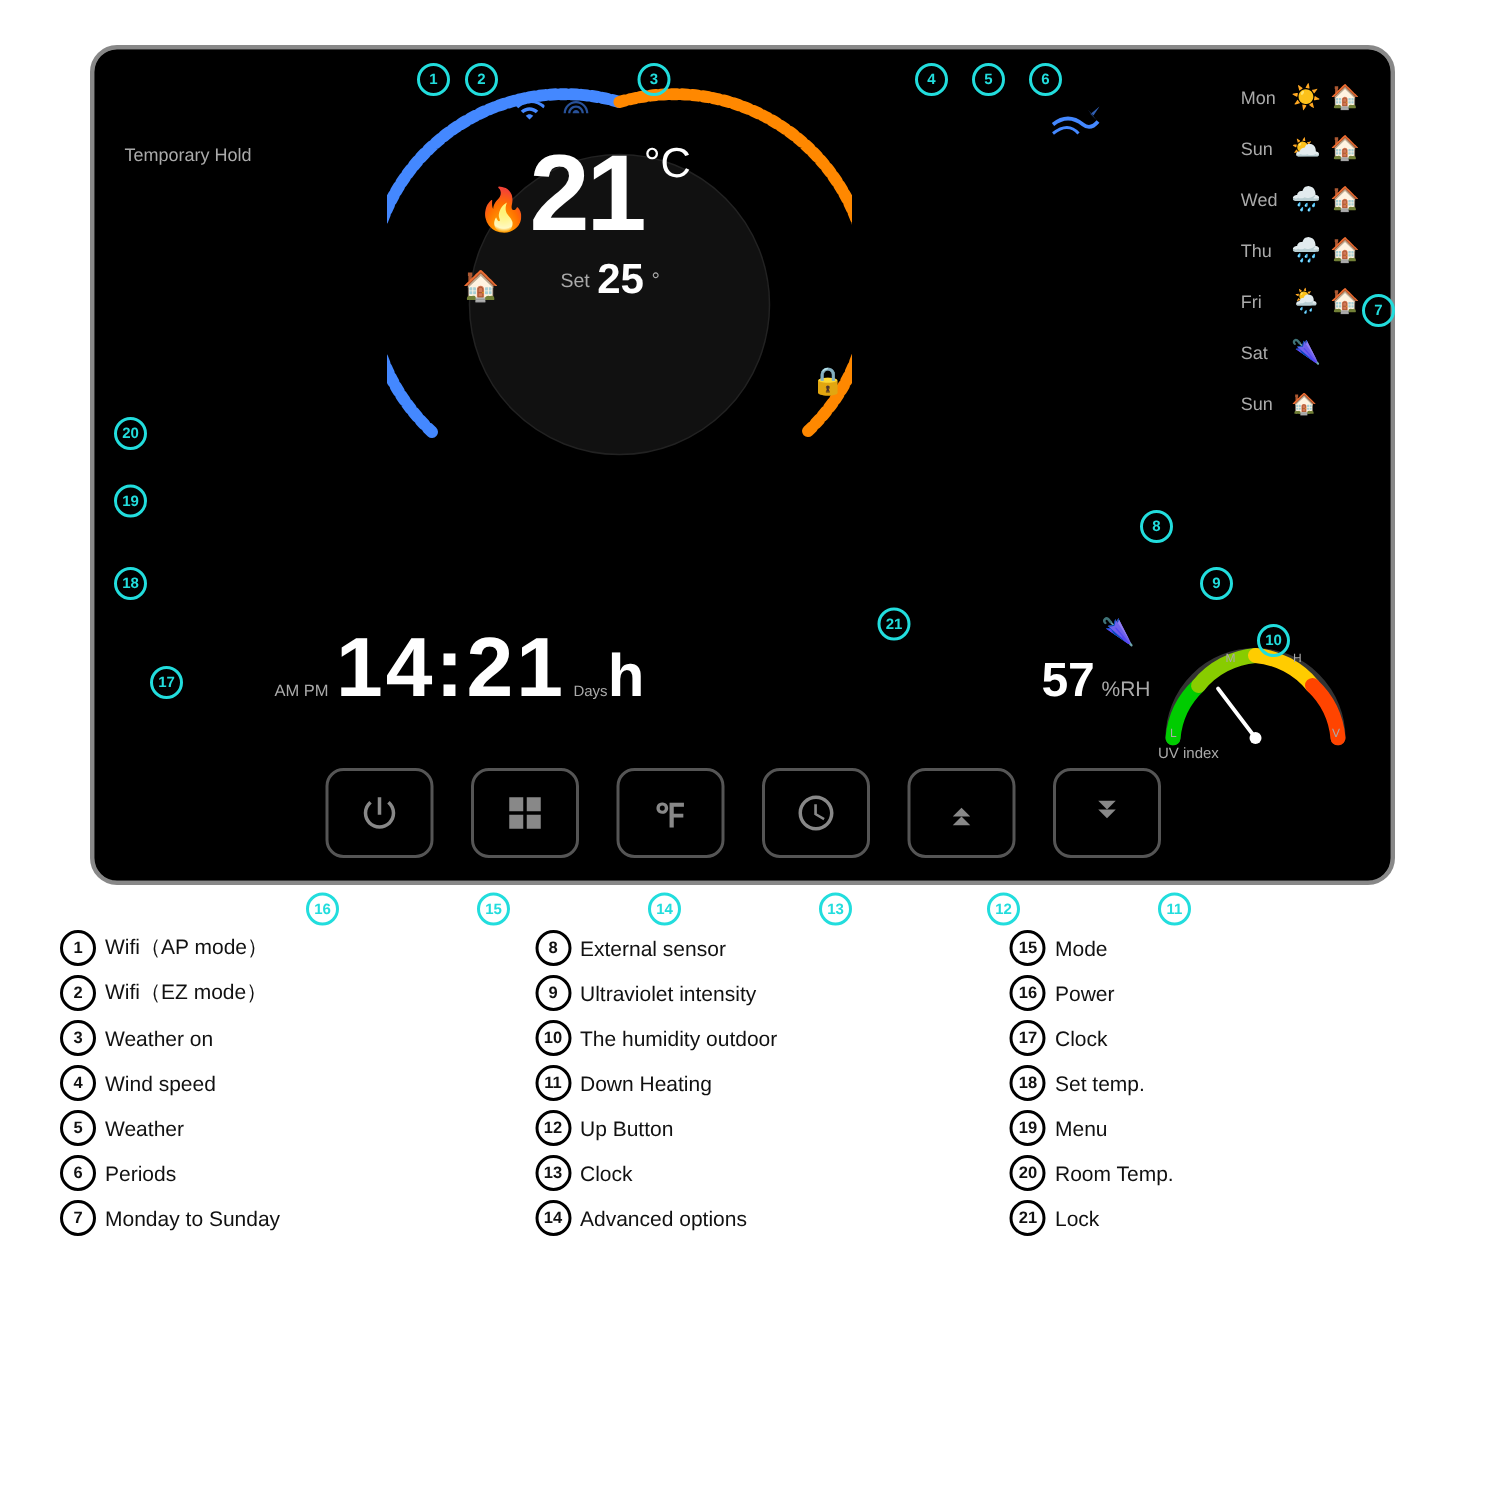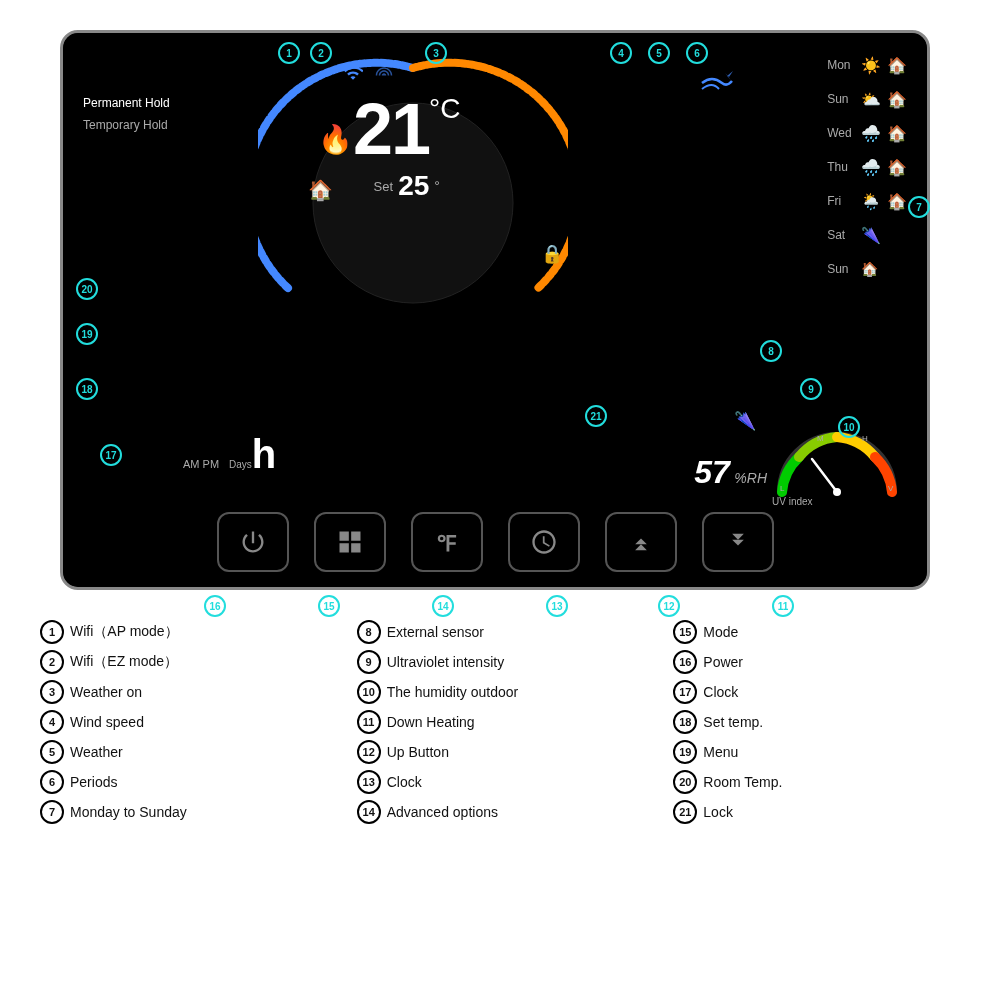--- a/index.html
+++ b/index.html
@@ -173,24 +173,23 @@
       position: absolute;
       top: 30px;
       right: 190px;
       font-size: 22px;
       color: #4488ff;
     }
 
     
     .humidity-area {
       position: absolute;
-      bottom: 96px;
+      bottom: 115px;
       right: 160px;
       text-align: left;
-      font-style: italic;
     }
     .humidity-val {
       font-size: 32px;
       color: #fff;
       font-weight: bold;
     }
     .humidity-unit {
       font-size: 14px;
       color: #aaa;
     }
@@ -336,28 +335,28 @@
         <span class="set-label">Set</span>
         <span class="set-temp">25</span>
         <span class="set-unit">°</span>
       </div>
     </div>
 
     <div class="lock-icon">🔒</div>
 
     <div class="left-panel">
       <div class="hold-text">
-        <div style="color:#fff;">Permanent Hold</div>
         <div style="color:#aaa;">Temporary Hold</div>
       </div>
     </div>
 
     <div class="time-area">
       <div style="display:flex;align-items:baseline;">
         <span class="am-pm">AM PM</span>
+        <span class="time-display">14:21</span>
         <span class="days-label">Days</span>
         <span style="font-size:40px;color:#fff;font-weight:bold;">h</span>
       </div>
     </div>
 
     <div class="wind-area">
       <svg width="40" height="40" viewBox="0 0 40 40" fill="none">
 
         <path d="M5 20 Q15 12 25 20 Q30 24 35 18" stroke="#4488ff" stroke-width="2.5" fill="none"></path>
         <path d="M5 26 Q15 18 22 26" stroke="#4488ff" stroke-width="2" fill="none"></path>

